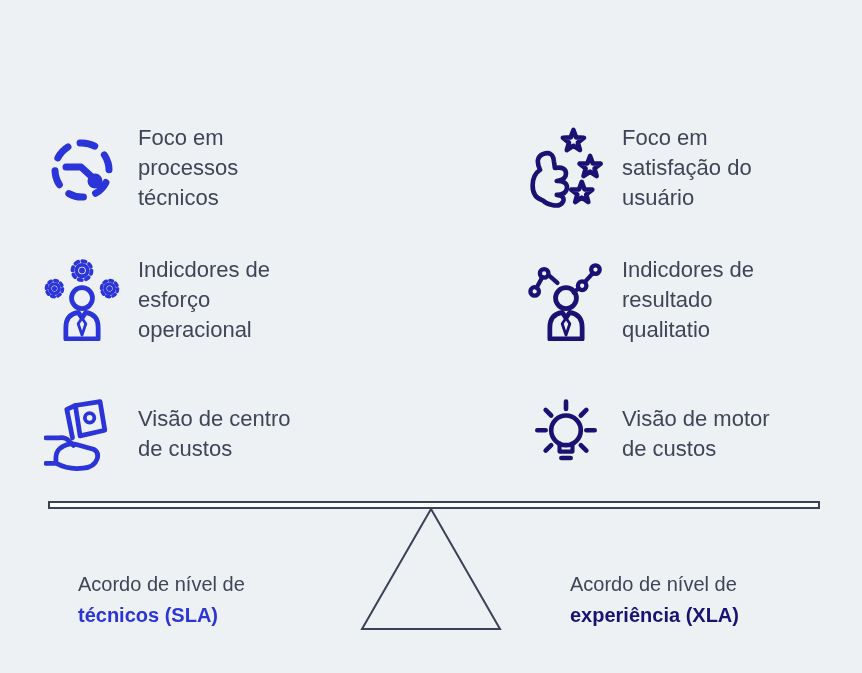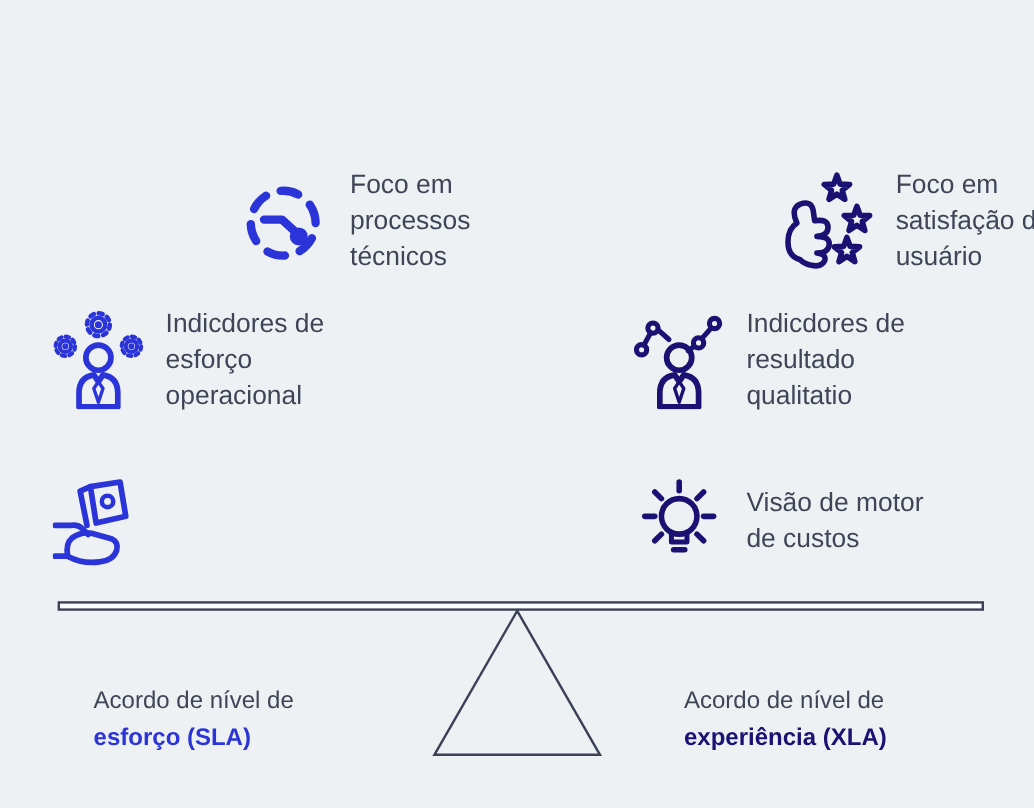--- a/index.html
+++ b/index.html
@@ -21,21 +21,21 @@
   }
   .item .icon{
     flex:0 0 80px;display:flex;align-items:center;justify-content:center;
   }
   .col-left .icon svg{color:var(--left-accent,#2b34d8);}
   .col-right .icon svg{color:var(--right-accent,#1b1173);}
   .item .label{
     font-size:22px;line-height:30px;color:var(--text,#3f4557);
     white-space:pre-line;
   }
-  .r1{top:136px;height:96px;justify-content:flex-end;}
+  .r1{top:120px;height:96px;}
   .r2{top:252px;height:96px;}
   .r3{top:392px;height:84px;}
   .col-left{left:42px;}
   .col-right{left:526px;}
 
   .beam{
     position:absolute;left:48px;top:501px;width:768px;height:4px;
     background:#fbfdfe;border:2px solid var(--beam,#3c4157);
   }
   .fulcrum{position:absolute;left:354px;top:507px;}
@@ -101,20 +101,22 @@
       <svg width="76" height="80" viewBox="0 0 80 84">
         <g fill="none" stroke="currentColor" stroke-width="5" stroke-linecap="round" stroke-linejoin="round">
           <path d="M33,12 L59,8 L64,38 L38,44 Z"></path>
           <circle cx="48" cy="25" r="5" stroke-width="4"></circle>
           <path d="M33,12 L24,16 L30,46"></path>
           <path d="M2,46 L16,46 Q22,45 26,49 L31,54"></path>
           <path d="M2,73 L13,73 Q11,62 17,57 Q25,51 34,53 L52,58 Q58,61 56,68 Q53,77 41,78 Q26,80 13,73"></path>
         </g>
       </svg>
     </span>
+    <span class="label">Visão de centro
+de custos</span>
   </div>
 
   <div class="item col-right r1">
     <span class="icon">
       <svg width="76" height="82" viewBox="0 0 82 86">
         <g fill="none" stroke="currentColor" stroke-width="5" stroke-linecap="round" stroke-linejoin="round">
           <path transform="translate(49,14)" d="M0,-12 L2.9,-4 L11.4,-3.7 L4.8,1.6 L7.1,9.7 L0,5 L-7.1,9.7 L-4.8,1.6 L-11.4,-3.7 L-2.9,-4 Z"></path>
           <path transform="translate(67,42)" d="M0,-12 L2.9,-4 L11.4,-3.7 L4.8,1.6 L7.1,9.7 L0,5 L-7.1,9.7 L-4.8,1.6 L-11.4,-3.7 L-2.9,-4 Z"></path>
           <path transform="translate(58,70)" d="M0,-12 L2.9,-4 L11.4,-3.7 L4.8,1.6 L7.1,9.7 L0,5 L-7.1,9.7 L-4.8,1.6 L-11.4,-3.7 L-2.9,-4 Z"></path>
           <path d="M16,78 Q5,75 5,62 Q5,50 13,45 Q7,32 16,28 Q27,24 28,36 L29,43 Q41,41 41,49 Q41,56 31,57 Q43,57 42,65 Q41,72 31,72 Q40,73 38,79 Q35,85 26,83 Q20,82 16,78"></path>
@@ -171,21 +173,21 @@
   <div class="beam"></div>
 
   <div class="fulcrum">
     <svg width="154" height="124" viewBox="0 0 154 124">
       <polygon points="77,2 146,122 8,122"></polygon>
     </svg>
   </div>
 
   <div class="balance-label balance-left">
     <span class="l1">Acordo de nível de</span><br>
-    <span class="l2">esforço (SLA)</span>
+    <span class="l2">técnicos (SLA)</span>
   </div>
 
   <div class="balance-label balance-right">
     <span class="l1">Acordo de nível de</span><br>
     <span class="l2">experiência (XLA)</span>
   </div>
 
 </div>
 
 </body></html>

